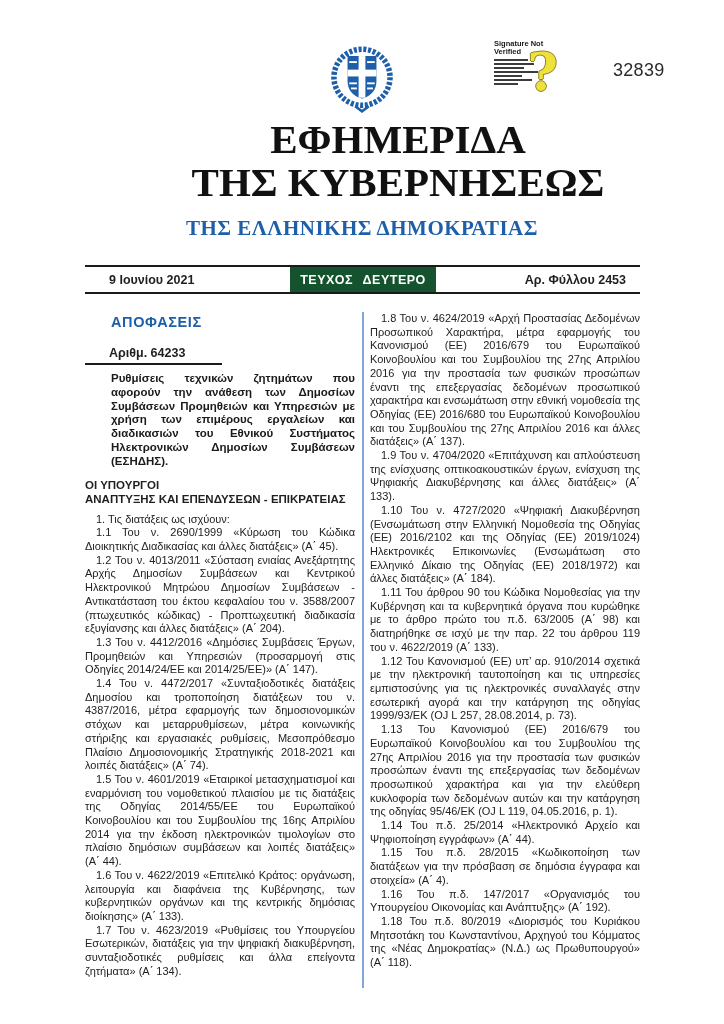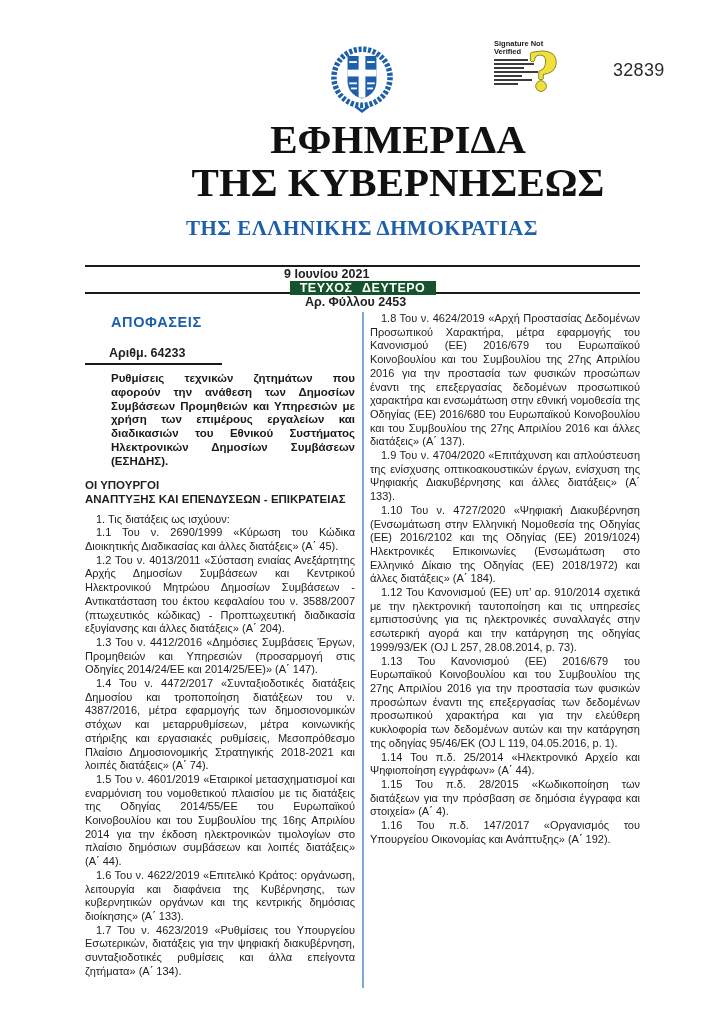--- a/index.html
+++ b/index.html
@@ -34,21 +34,21 @@
   .gazette-subtitle {
     position:absolute; left:0; top:216px; width:724px; text-align:center;
     font-family:"Liberation Serif", serif; font-weight:bold; color:#1e5fa9;
     font-size:21px; letter-spacing:.5px;
   }
 
   
   .issue-bar {
     position:absolute; left:85px; top:265px; width:555px; height:25px;
     border-top:2px solid #1a1a1a; border-bottom:2px solid #1a1a1a;
-    display:flex; align-items:center;flex-direction:column;
+    display:flex; align-items:center;
   }
   .issue-date { width:205px; padding-left:24px; box-sizing:border-box; font-weight:bold; font-size:12.5px; }
   .issue-type {
     width:146px; height:25px; background:#14532d; color:#fff; font-weight:bold;
     font-size:12.5px; display:flex; align-items:center; justify-content:center;
     letter-spacing:.5px; word-spacing:6px;
   }
   .issue-sheet { flex:1; text-align:right; padding-right:14px; font-weight:bold; font-size:12.5px; }
 
   
@@ -147,22 +147,24 @@
 
     <div class="col-gap">
       <div class="divider"></div>
     </div>
 
     <div class="col">
       <div class="par-list">
           <p>1.8 Του ν. 4624/2019 «Αρχή Προστασίας Δεδομένων Προσωπικού Χαρακτήρα, μέτρα εφαρμογής του Κανονισμού (ΕΕ) 2016/679 του Ευρωπαϊκού Κοινοβουλίου και του Συμβουλίου της 27ης Απριλίου 2016 για την προστασία των φυσικών προσώπων έναντι της επεξεργασίας δεδομένων προσωπικού χαρακτήρα και ενσωμάτωση στην εθνική νομοθεσία της Οδηγίας (ΕΕ) 2016/680 του Ευρωπαϊκού Κοινοβουλίου και του Συμβουλίου της 27ης Απριλίου 2016 και άλλες διατάξεις» (Α΄ 137).</p>
           <p>1.9 Του ν. 4704/2020 «Επιτάχυνση και απλούστευση της ενίσχυσης οπτικοακουστικών έργων, ενίσχυση της Ψηφιακής Διακυβέρνησης και άλλες διατάξεις» (Α΄ 133).</p>
           <p>1.10 Του ν. 4727/2020 «Ψηφιακή Διακυβέρνηση (Ενσωμάτωση στην Ελληνική Νομοθεσία της Οδηγίας (ΕΕ) 2016/2102 και της Οδηγίας (ΕΕ) 2019/1024) Ηλεκτρονικές Επικοινωνίες (Ενσωμάτωση στο Ελληνικό Δίκαιο της Οδηγίας (ΕΕ) 2018/1972) και άλλες διατάξεις» (Α΄ 184).</p>
+          <p>1.11 Του άρθρου 90 του Κώδικα Νομοθεσίας για την Κυβέρνηση και τα κυβερνητικά όργανα που κυρώθηκε με το άρθρο πρώτο του π.δ. 63/2005 (Α΄ 98) και διατηρήθηκε σε ισχύ με την παρ. 22 του άρθρου 119 του ν. 4622/2019 (Α΄ 133).</p>
           <p>1.12 Του Κανονισμού (ΕΕ) υπ’ αρ. 910/2014 σχετικά με την ηλεκτρονική ταυτοποίηση και τις υπηρεσίες εμπιστοσύνης για τις ηλεκτρονικές συναλλαγές στην εσωτερική αγορά και την κατάργηση της οδηγίας 1999/93/ΕΚ (OJ L 257, 28.08.2014, p. 73).</p>
           <p>1.13 Του Κανονισμού (ΕΕ) 2016/679 του Ευρωπαϊκού Κοινοβουλίου και του Συμβουλίου της 27ης Απριλίου 2016 για την προστασία των φυσικών προσώπων έναντι της επεξεργασίας των δεδομένων προσωπικού χαρακτήρα και για την ελεύθερη κυκλοφορία των δεδομένων αυτών και την κατάργηση της οδηγίας 95/46/ΕΚ (OJ L 119, 04.05.2016, p. 1).</p>
           <p>1.14 Του π.δ. 25/2014 «Ηλεκτρονικό Αρχείο και Ψηφιοποίηση εγγράφων» (Α΄ 44).</p>
           <p>1.15 Του π.δ. 28/2015 «Κωδικοποίηση των διατάξεων για την πρόσβαση σε δημόσια έγγραφα και στοιχεία» (Α΄ 4).</p>
           <p>1.16 Του π.δ. 147/2017 «Οργανισμός του Υπουργείου Οικονομίας και Ανάπτυξης» (Α΄ 192).</p>
+          <p>1.18 Του π.δ. 80/2019 «Διορισμός του Κυριάκου Μητσοτάκη του Κωνσταντίνου, Αρχηγού του Κόμματος της «Νέας Δημοκρατίας» (Ν.Δ.) ως Πρωθυπουργού» (Α΄ 118).</p>
         </div>
     </div>
 
   </div>
 </div>
 
 </body></html>

